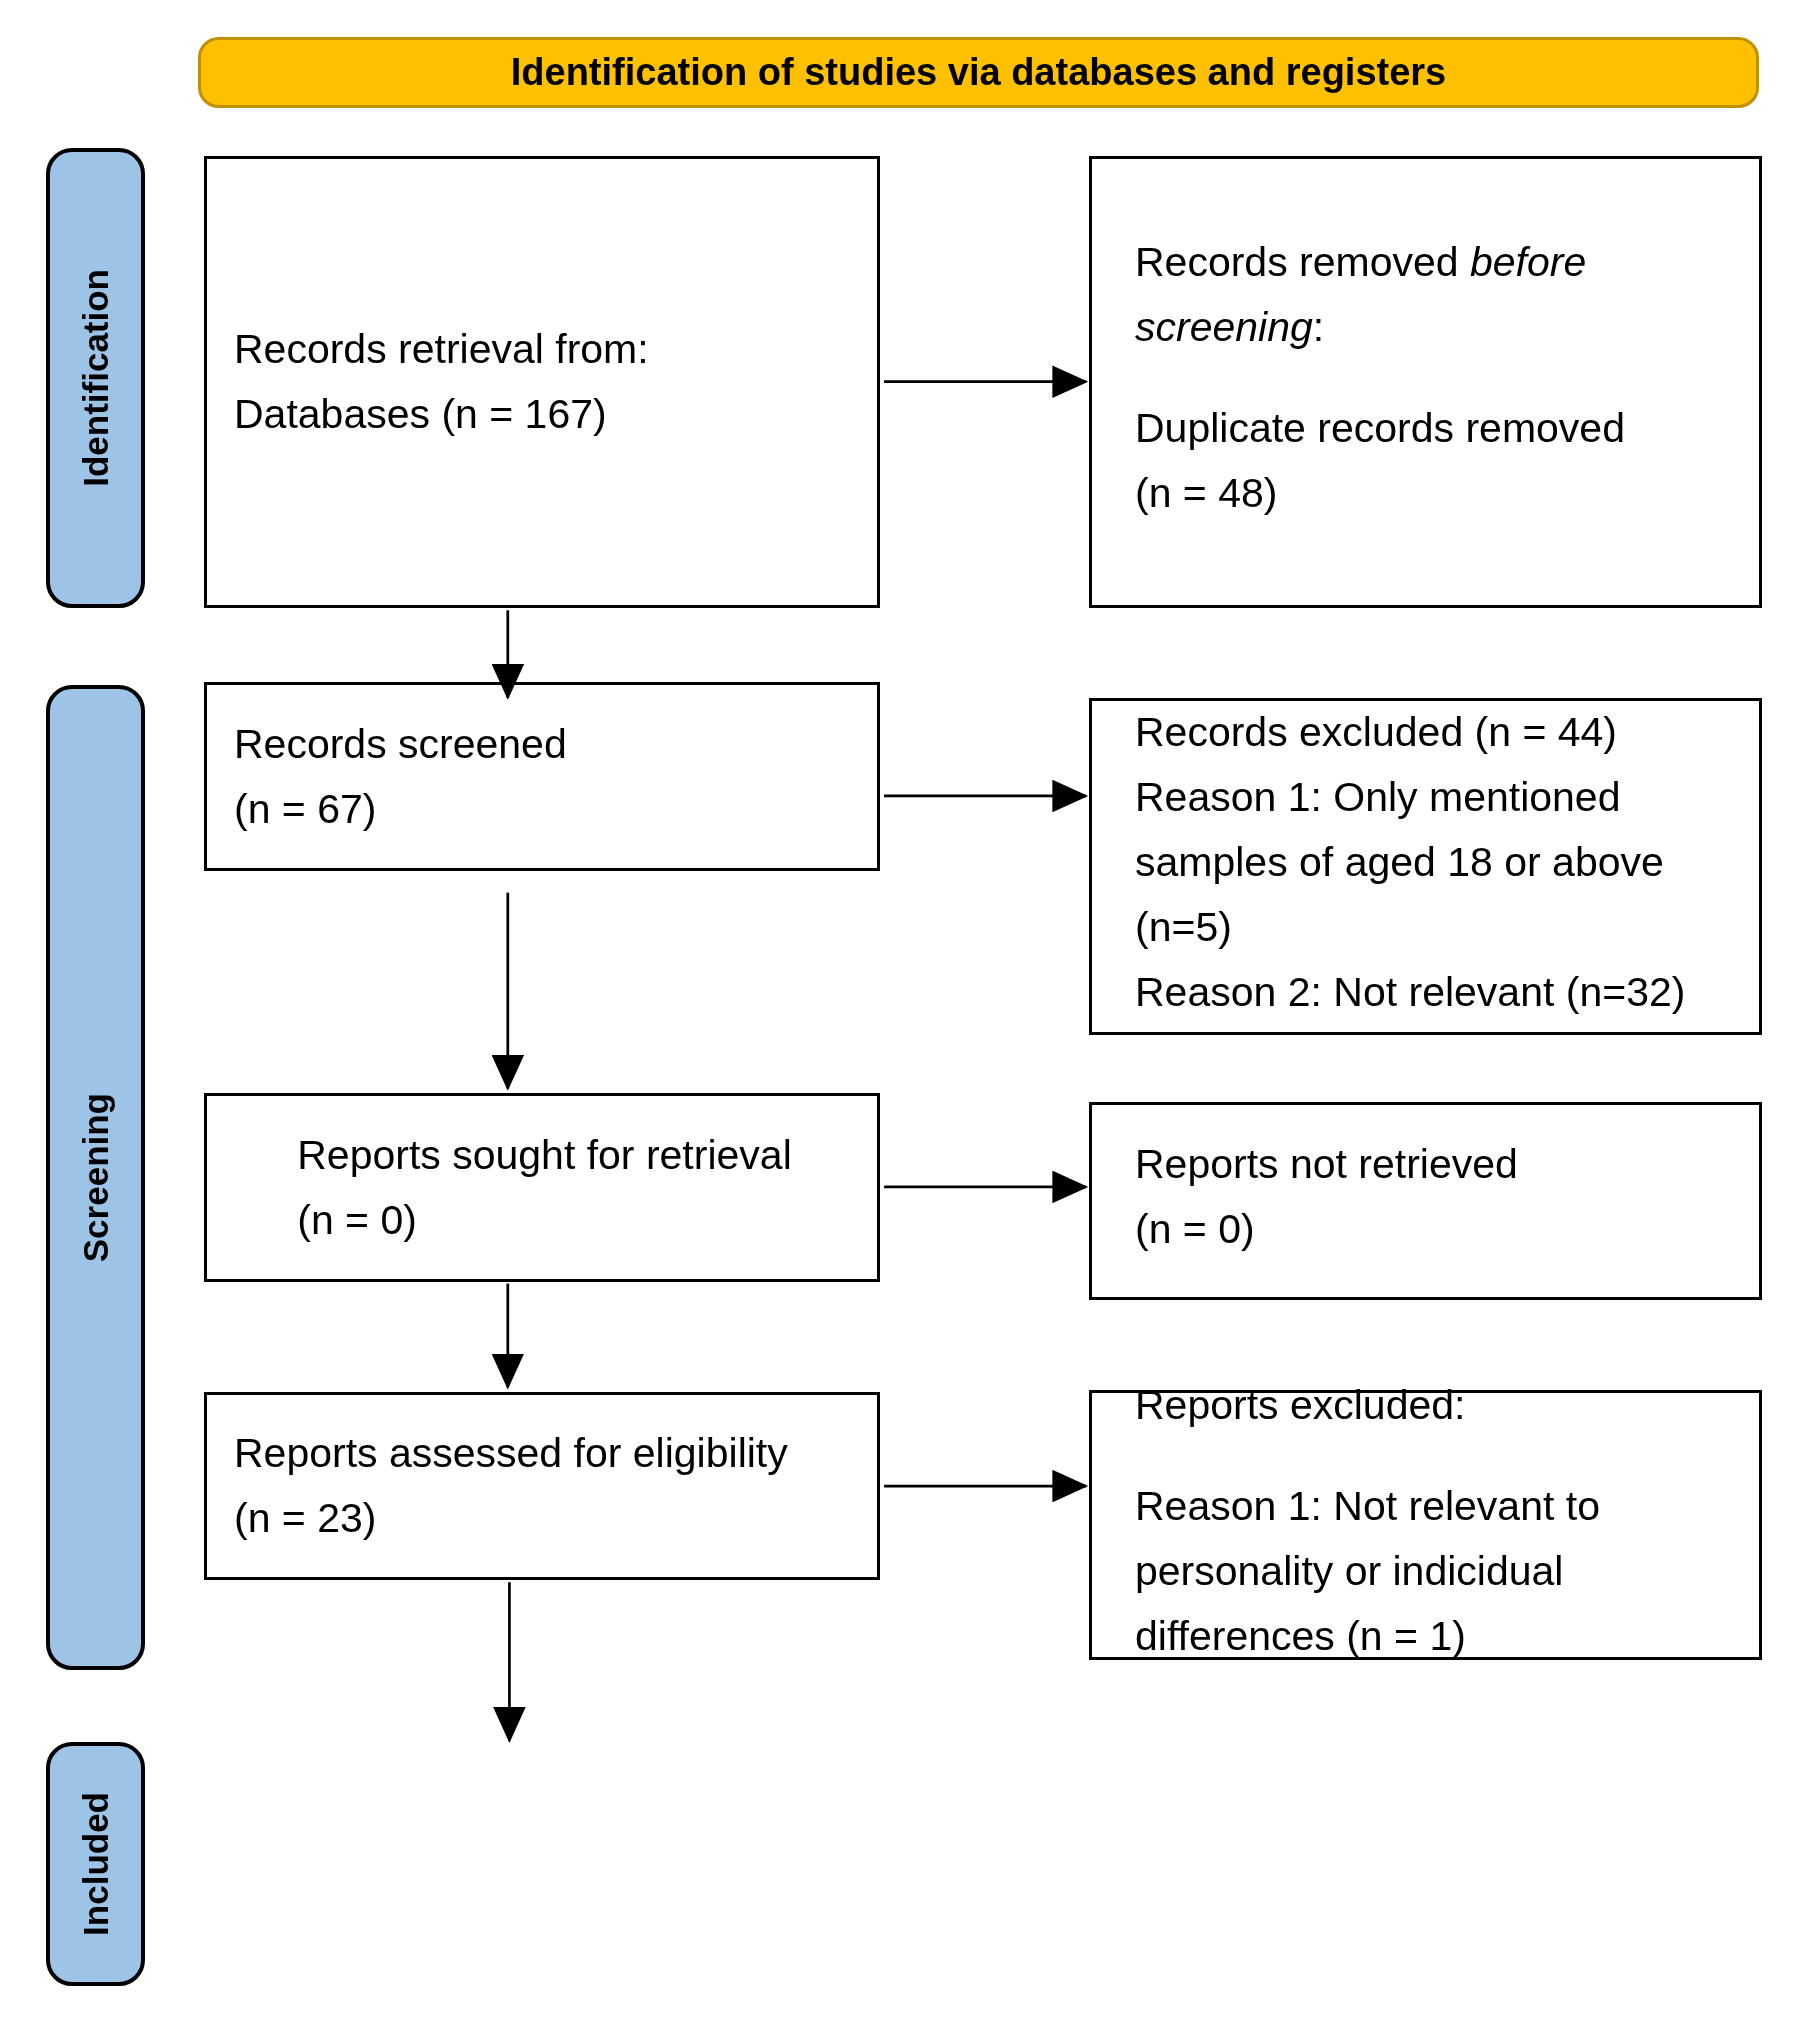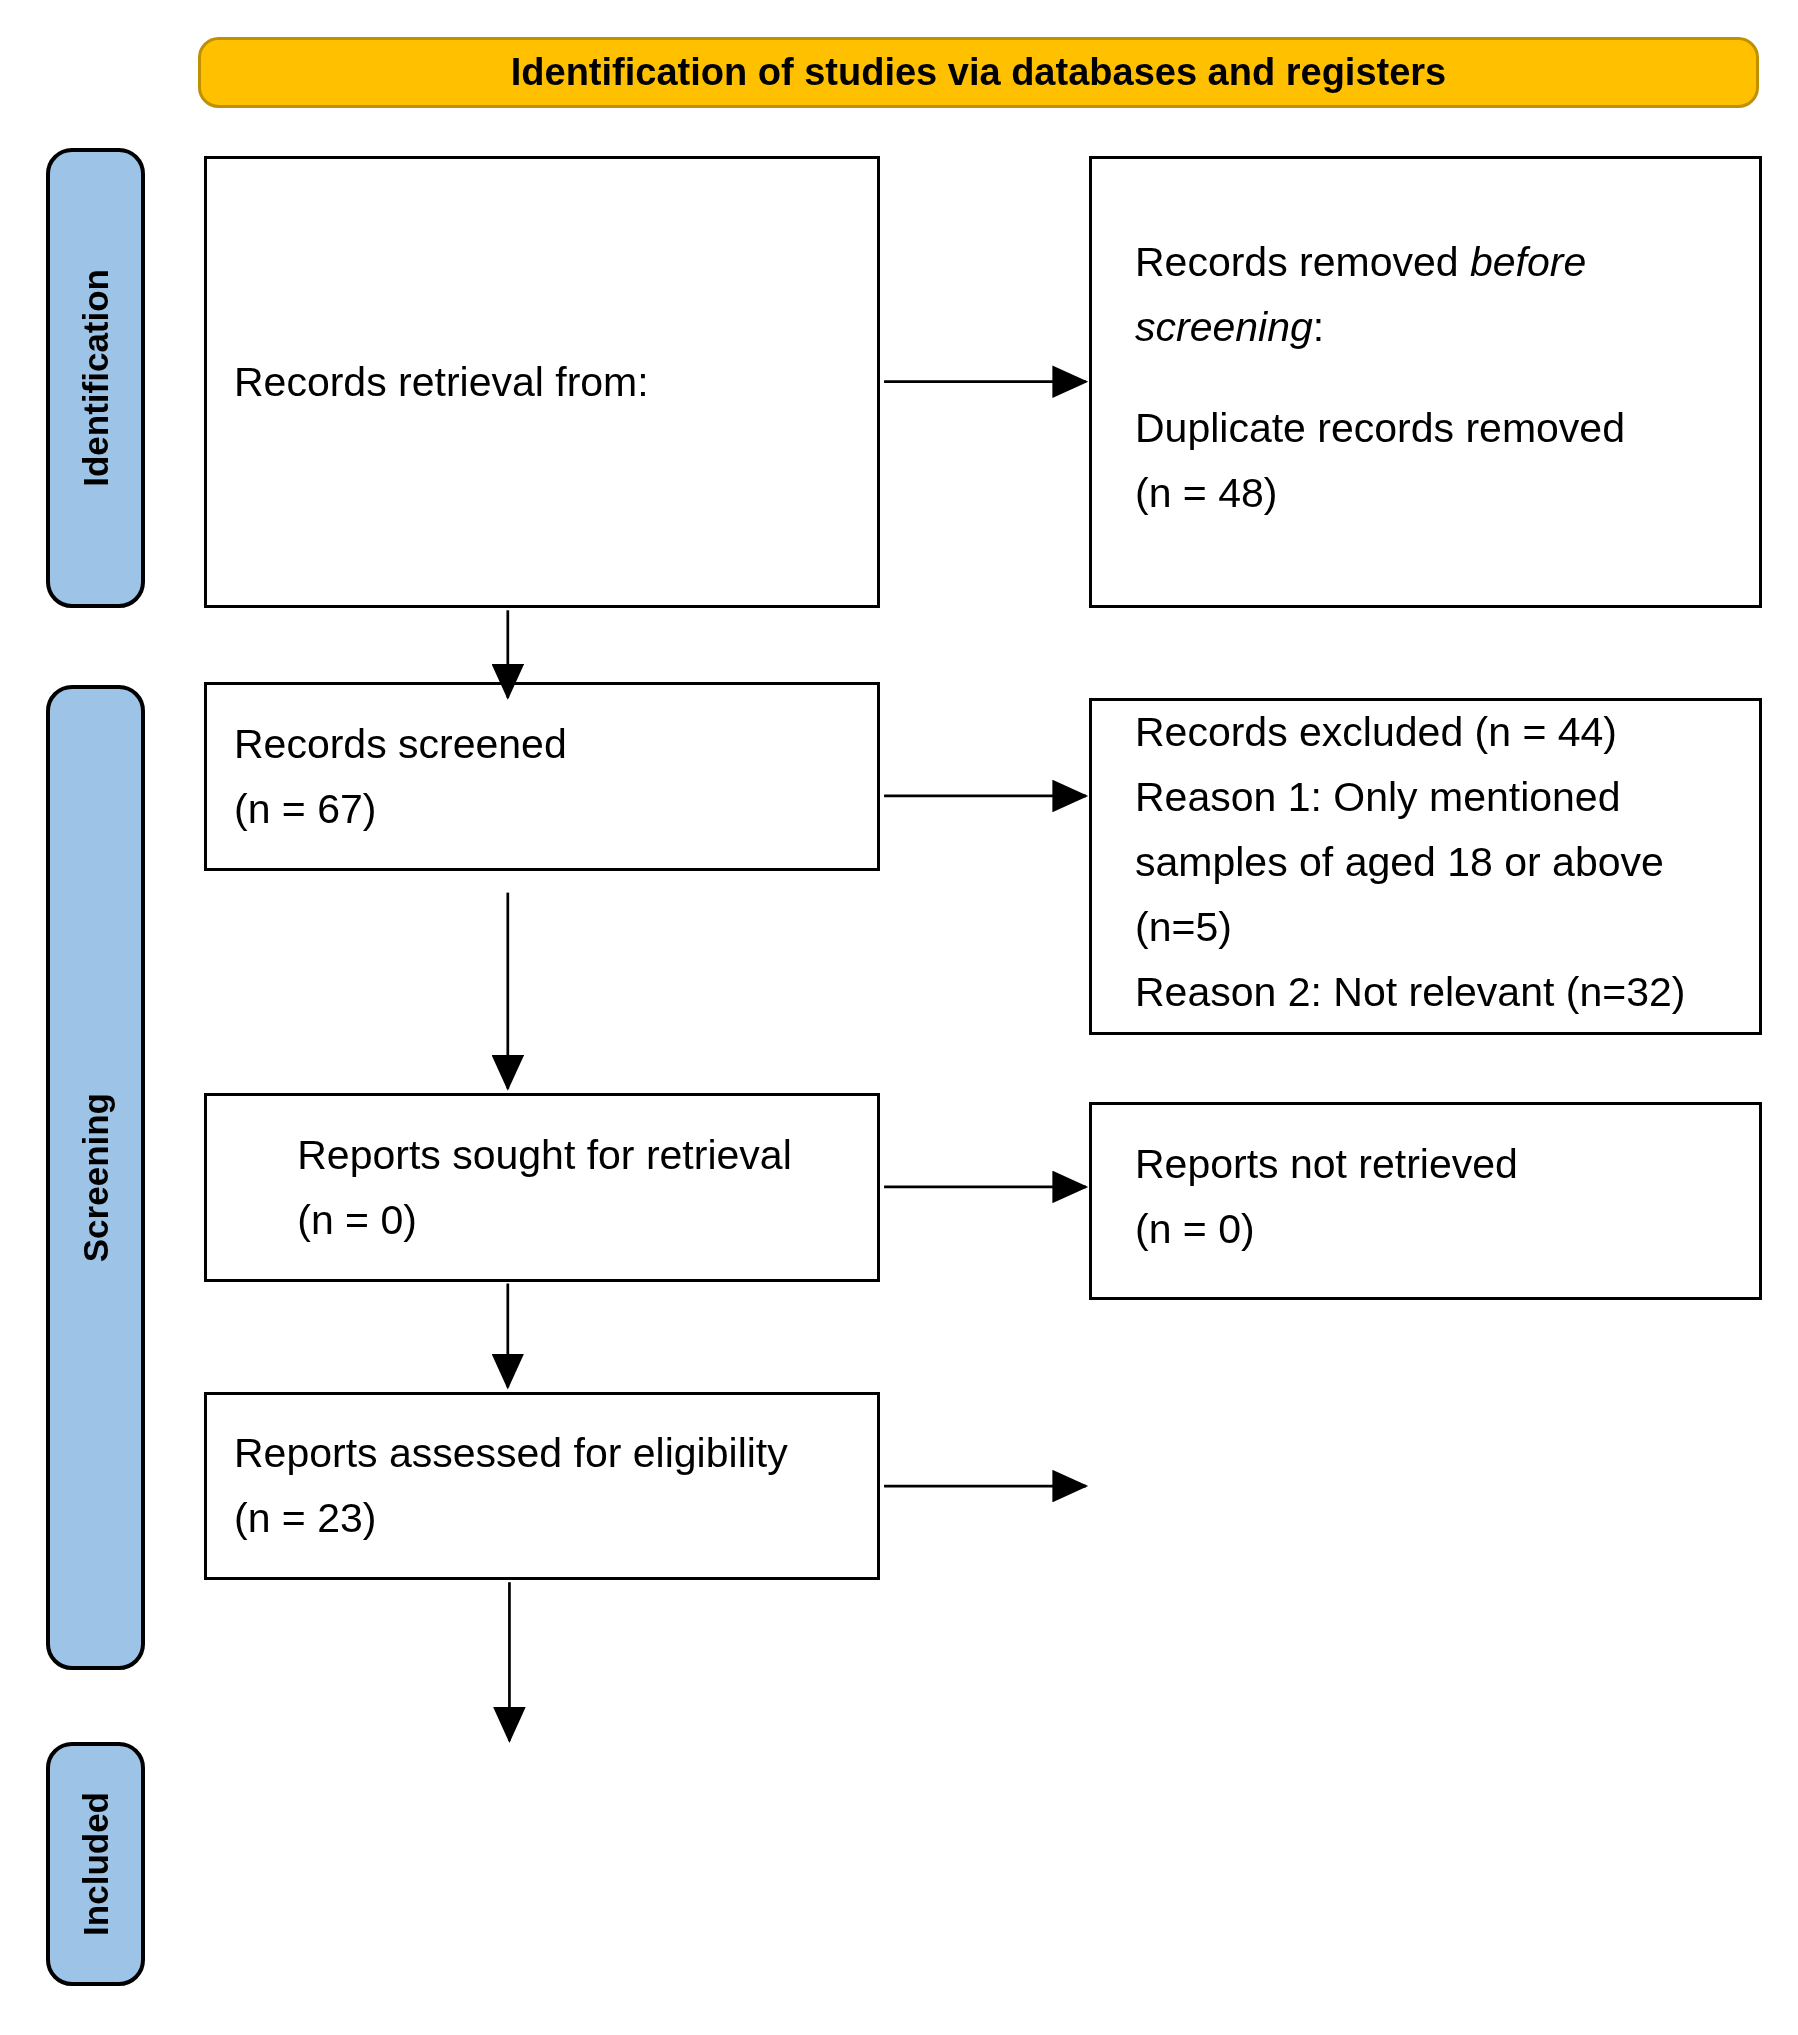--- a/index.html
+++ b/index.html
@@ -96,20 +96,21 @@
   </div>
   <div class="stage stage-screening">
     <span>Screening</span>
   </div>
   <div class="stage stage-included">
     <span>Included</span>
   </div>
 
   <div class="box lbox box-l1">
     <p>Records retrieval from:</p>
+    <p class="indent">Databases (n = 167)</p>
   </div>
 
   <div class="box lbox box-l2">
     <p>Records screened
 (n = 67)</p>
   </div>
 
   <div class="box lbox box-l3">
     <p>Reports sought for retrieval
 (n = 0)</p>
@@ -134,20 +135,26 @@
 samples of aged 18 or above
 (n=5)
 Reason 2: Not relevant (n=32)</p>
   </div>
 
   <div class="box rbox box-r3">
     <p>Reports not retrieved
 (n = 0)</p>
   </div>
 
+  <div class="box rbox box-r4">
+    <p>Reports excluded:</p>
+    <p class="indent">Reason 1: Not relevant to
+personality or indicidual
+differences (n = 1)</p>
+  </div>
 
   <svg id="arrows" viewBox="0 0 3311 3748" xmlns="http://www.w3.org/2000/svg">
     <defs>
       <marker id="ah" markerUnits="userSpaceOnUse" markerWidth="70" markerHeight="60" refX="62" refY="30" orient="auto">
         <path d="M0,0 L66,30 L0,60 Z" fill="#000000"></path>
       </marker>
     </defs>
     <line x1="1628" y1="703" x2="2000" y2="703" stroke="#000000" stroke-width="5" marker-end="url(#ah)"></line>
     <line x1="1628" y1="1466" x2="2000" y2="1466" stroke="#000000" stroke-width="5" marker-end="url(#ah)"></line>
     <line x1="1628" y1="2186" x2="2000" y2="2186" stroke="#000000" stroke-width="5" marker-end="url(#ah)"></line>

